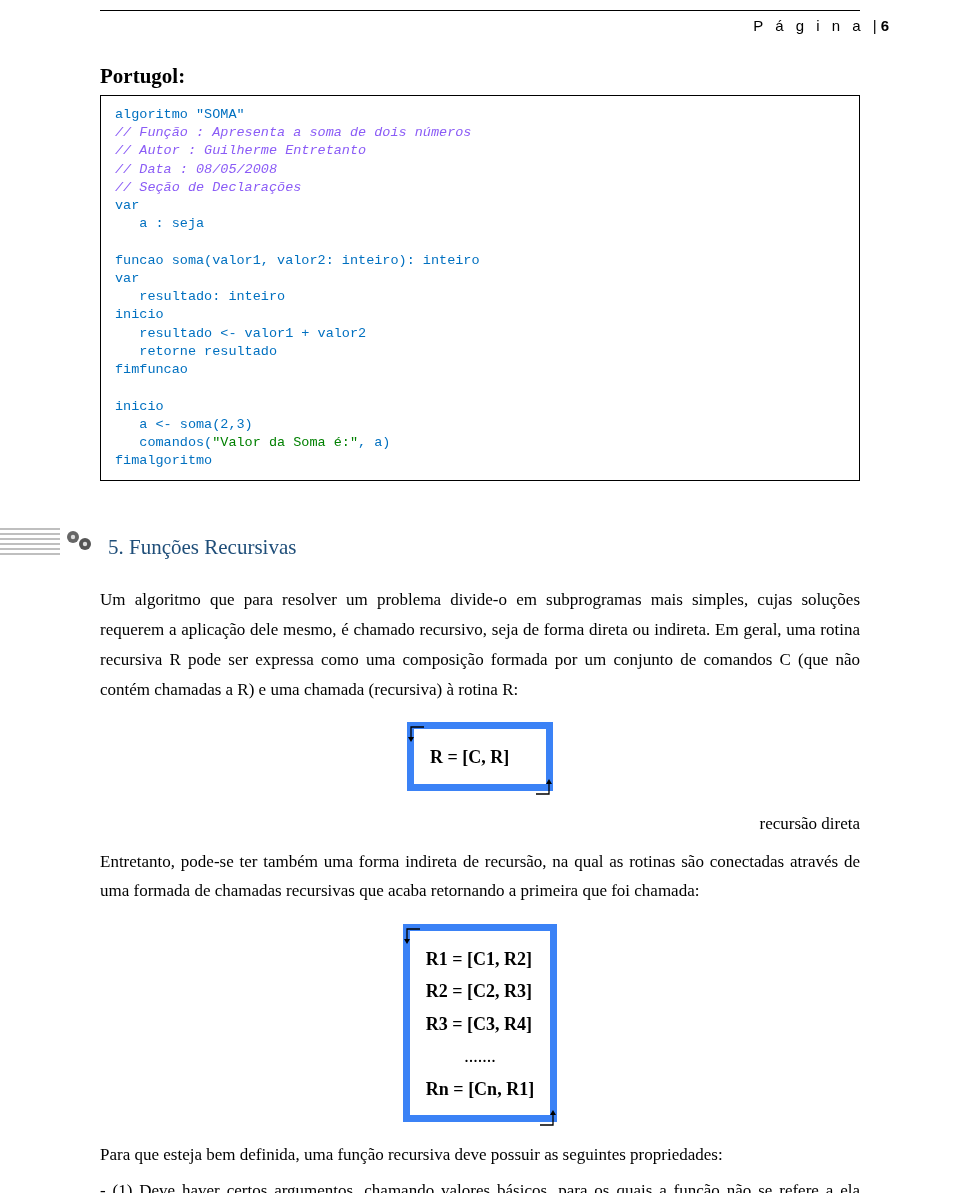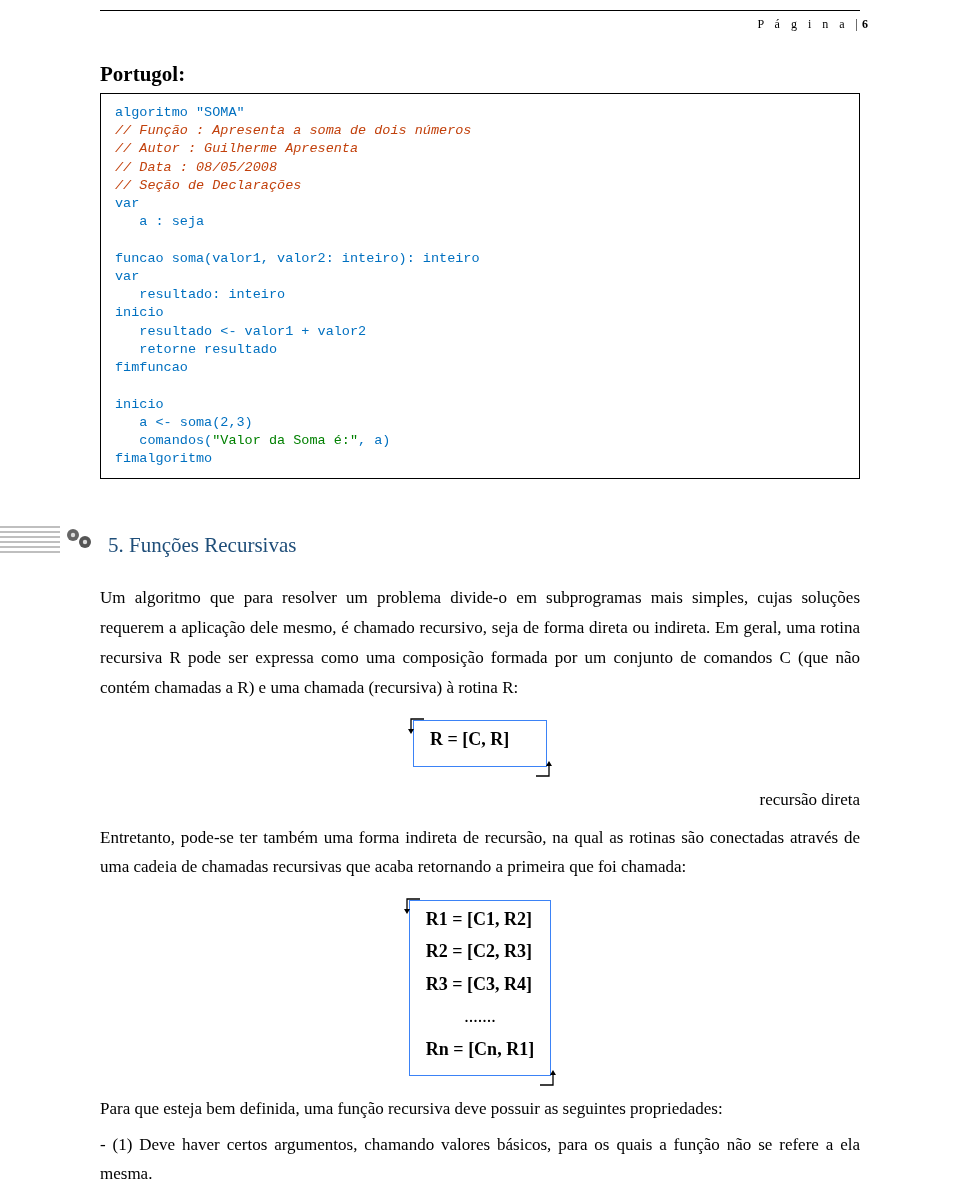--- a/index.html
+++ b/index.html
@@ -14,24 +14,24 @@
     margin: 0 auto;
     padding: 0 0 40px 0;
     box-sizing: border-box;
   }
   .header-line {
     border-top: 1px solid #000;
     margin: 10px 100px 0 100px;
   }
   .page-number {
     text-align: right;
-    font-family: Liberation Serif, serif;
-    font-size: 12px;
+    font-family: Liberation Sans, sans-serif;
+    font-size: 15px;
     letter-spacing: 4px;
-    margin: 6px 92px 30px 0;
+    margin: 6px 71px 30px 0;
   }
   .page-number .num {
     letter-spacing: 0;
     font-weight: bold;
     margin-left: 4px;
   }
   .content {
     margin: 0 100px;
   }
   .label {
@@ -44,21 +44,21 @@
     border: 1px solid #000;
     padding: 10px 14px 10px 14px;
     font-family: 'Courier New', monospace;
     font-size: 13.5px;
     line-height: 1.35;
     color: #000;
     white-space: pre;
     margin-bottom: 40px;
   }
   .code-box .blue { color: #0070c0; }
-  .code-box .grey { color: #c2410c; font-style: italic; }
+  .code-box .grey { color: #8b5cf6; font-style: italic; }
   .code-box .str  { color: #008000; }
 
   .section-band {
     position: relative;
     margin-left: -100px;
     margin-right: 0;
     height: 40px;
     display: flex;
     align-items: center;
   }
@@ -96,22 +96,22 @@
   .body-text {
     font-family: Georgia, serif;
     font-size: 17px;
     line-height: 1.75;
     text-align: justify;
     margin-top: 24px;
   }
   .body-text p { margin: 0 0 18px 0; }
 
   .formula-box {
-    border: 1px solid #3b82f6;
-    padding: 2px 16px 10px 16px;
+    border: 7px solid #3b82f6;
+    padding: 12px 16px 10px 16px;
     font-family: Georgia, serif;
     font-size: 18px;
     font-weight: bold;
     line-height: 1.8;
     margin: 18px auto 18px auto;
     width: fit-content;
     min-width: 100px;
     position: relative;
   }
   .formula-box .arrow-down-left {
@@ -148,21 +148,21 @@
     <span>P á g i n a</span>
     <span style="letter-spacing:0;">|</span><span class="num">6</span>
   </div>
 
   <div class="content">
 
     <div class="label">Portugol:</div>
 
     <div class="code-box"><span class="blue">algoritmo "SOMA"</span>
 <span class="grey">// Função : Apresenta a soma de dois números</span>
-<span class="grey">// Autor : Guilherme Apresenta</span>
+<span class="grey">// Autor : Guilherme Entretanto</span>
 <span class="grey">// Data : 08/05/2008</span>
 <span class="grey">// Seção de Declarações</span>
 <span class="blue">var</span>
 <span class="blue">   a : seja</span>
 <span></span>
 <span class="blue">funcao soma(valor1, valor2: inteiro): inteiro</span>
 <span class="blue">var</span>
 <span class="blue">   resultado: inteiro</span>
 <span class="blue">inicio</span>
 <span class="blue">   resultado &lt;- valor1 + valor2</span>
@@ -203,21 +203,21 @@
         <span class="arrow-right-up">
           <svg viewBox="0 0 18 18">
               <path d="M2 16 L15 16 L15 4" fill="none" stroke="#000" stroke-width="1.3"></path>
               <path d="M12 6 L15 1 L18 6 Z" fill="#000"></path>
             </svg>
         </span>
       </div>
 
       <div class="caption">recursão direta</div>
 
-      <p>Entretanto, pode-se ter também uma forma indireta de recursão, na qual as rotinas são conectadas através de uma cadeia de chamadas recursivas que acaba retornando a primeira que foi chamada:</p>
+      <p>Entretanto, pode-se ter também uma forma indireta de recursão, na qual as rotinas são conectadas através de uma formada de chamadas recursivas que acaba retornando a primeira que foi chamada:</p>
 
       <div class="formula-box" style="text-align:left;">
         <span class="arrow-down-left">
           <svg viewBox="0 0 18 18">
               <path d="M16 2 L3 2 L3 14" fill="none" stroke="#000" stroke-width="1.3"></path>
               <path d="M0 12 L3 17 L6 12 Z" fill="#000"></path>
             </svg>
         </span>
         <div>R1 = [C1, R2]</div>
         <div>R2 = [C2, R3]</div>

